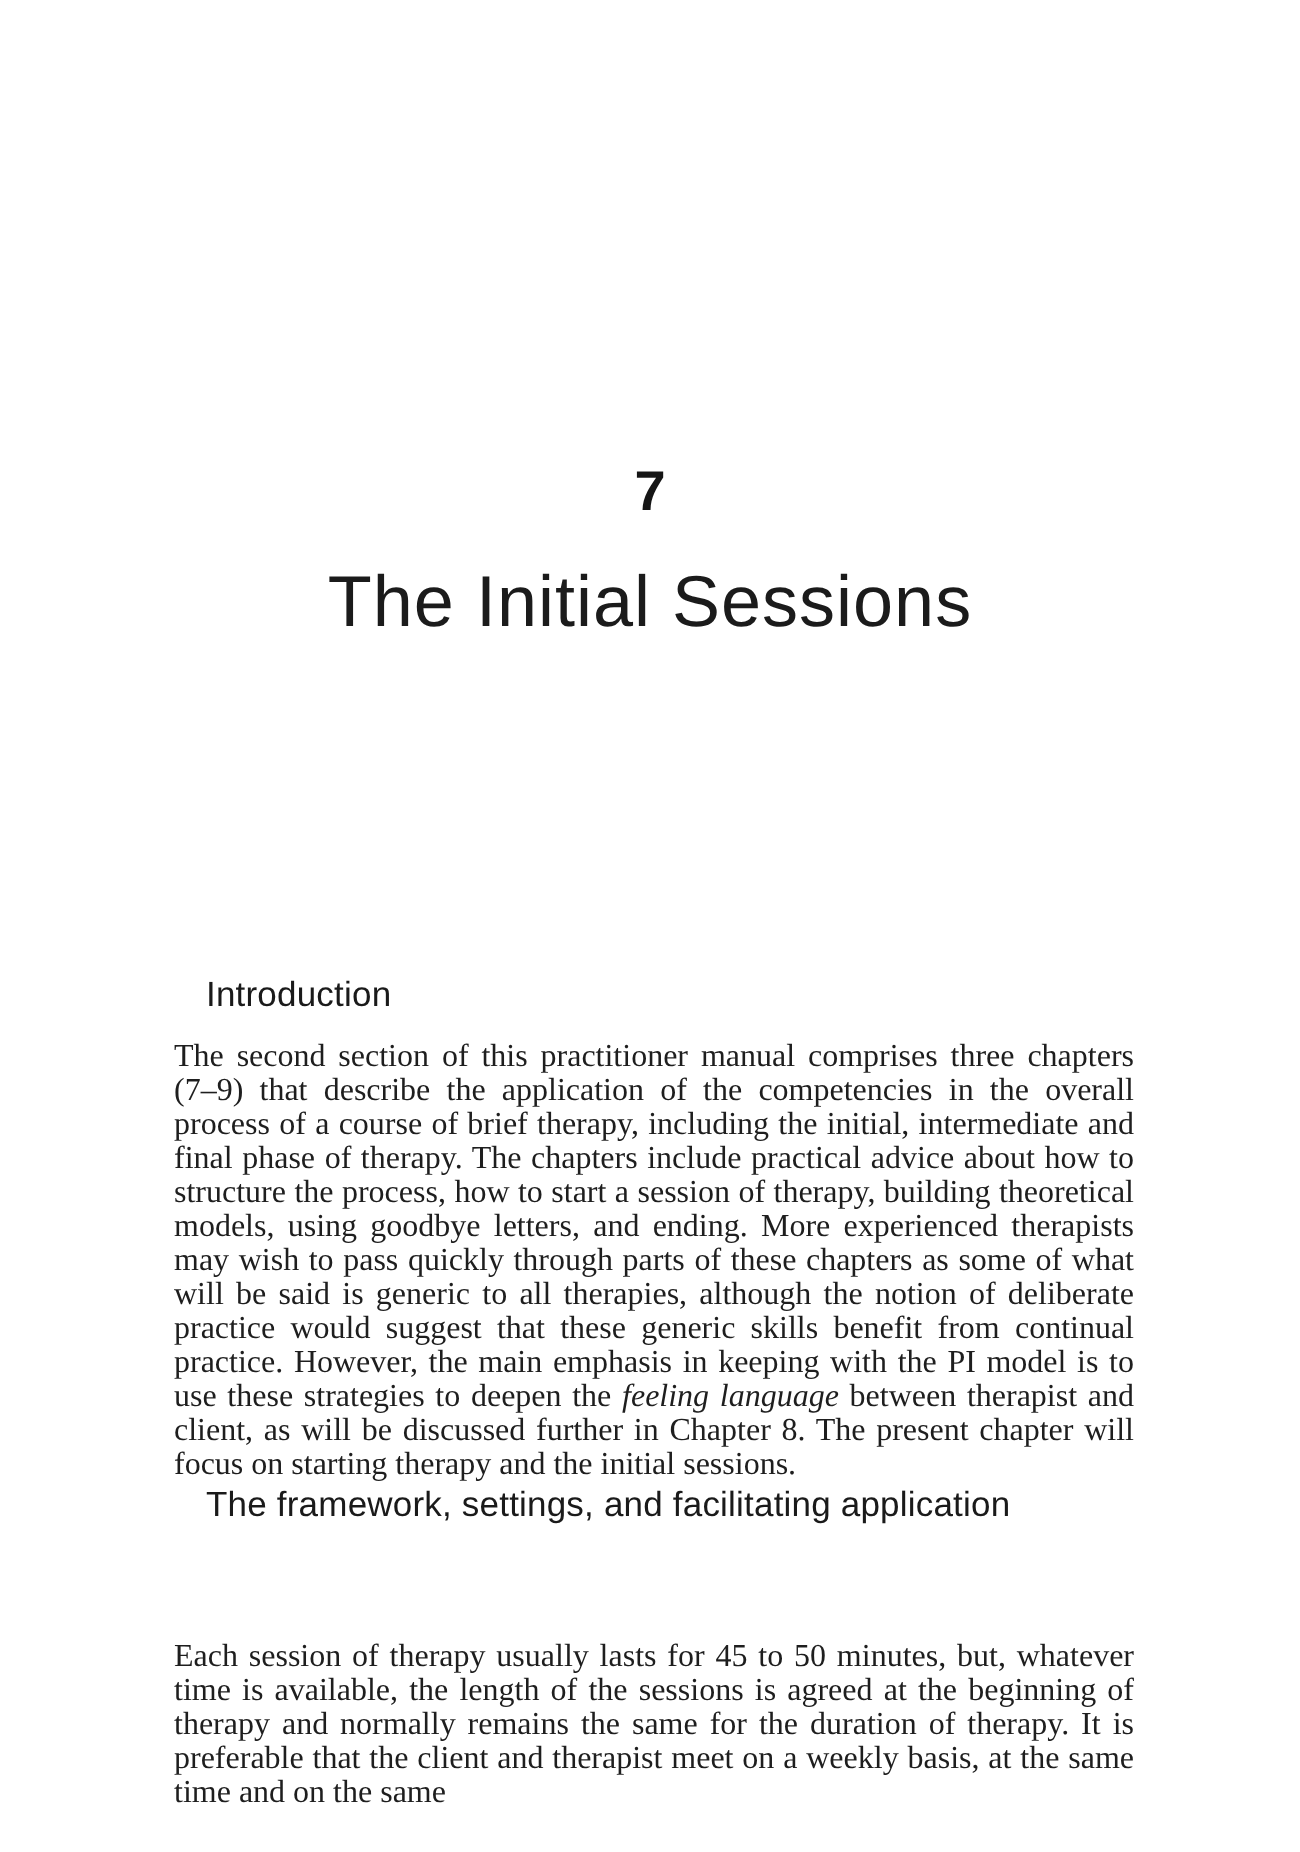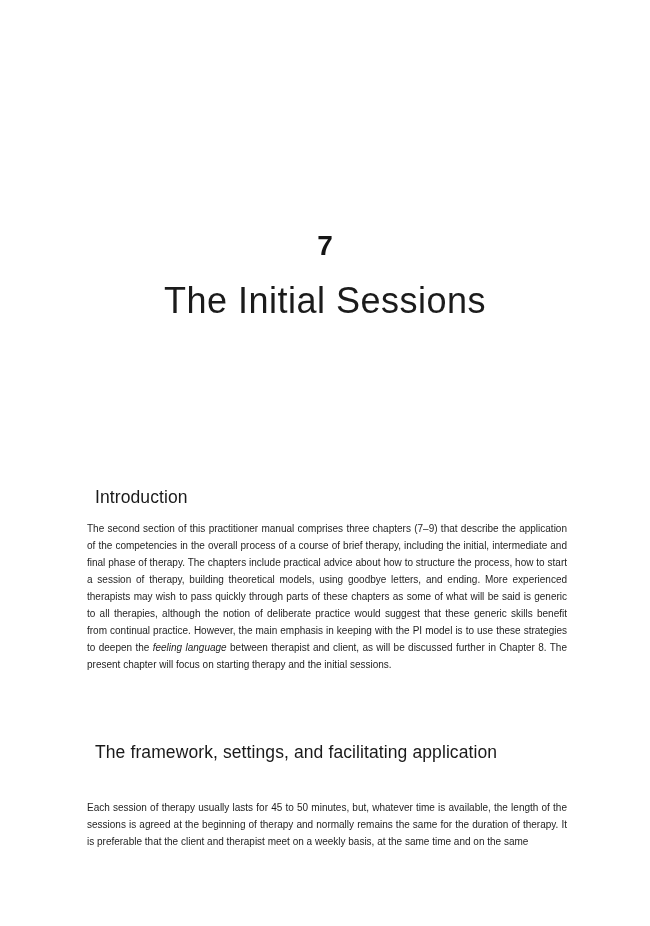--- a/index.html
+++ b/index.html
@@ -43,45 +43,45 @@
   }
   .content {
     position: absolute;
     left: 87px;
     top: 0;
     width: 480px;
     height: 926px;
   }
   .section-heading {
     position: absolute;
-    left: 8px;
+    left: 16px;
     right: 0;
     margin: 0;
     font-family: "Liberation Sans", "DejaVu Sans", sans-serif;
     font-weight: 400;
     font-size: 17.5px;
     line-height: 1.2;
     letter-spacing: 0.1px;
     color: #1a1a1a;
   }
   .heading-introduction { top: 487px; }
   .heading-framework   { top: 742px; }
   .body-para {
     position: absolute;
     left: 0;
     right: 0;
     margin: 0;
-    font-family: Liberation Sans, sans-serif;
-    font-size: 10px;
+    font-family: Liberation Serif, serif;
+    font-size: 16px;
     line-height: 17px;
     text-align: justify;
     color: #1e1e1e;
   }
   .para-introduction { top: 520px; }
-  .para-framework    { top: 799px; }
+  .para-framework    { top: 820px; }
   .body-para em {
     font-style: italic;
   }
 </style>
 </head>
 <body>
 
 <div class="page">
 
   <div class="chapter-number">7</div>

